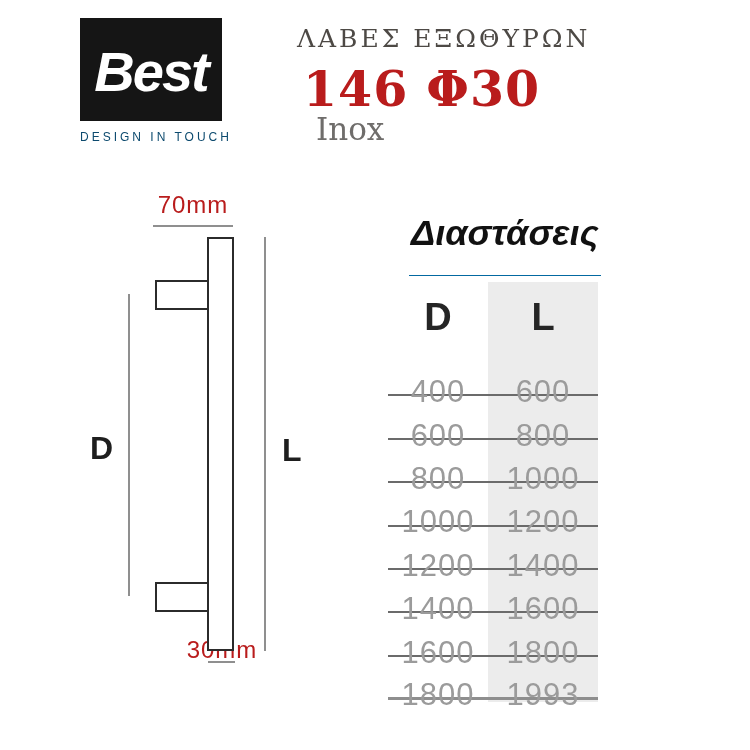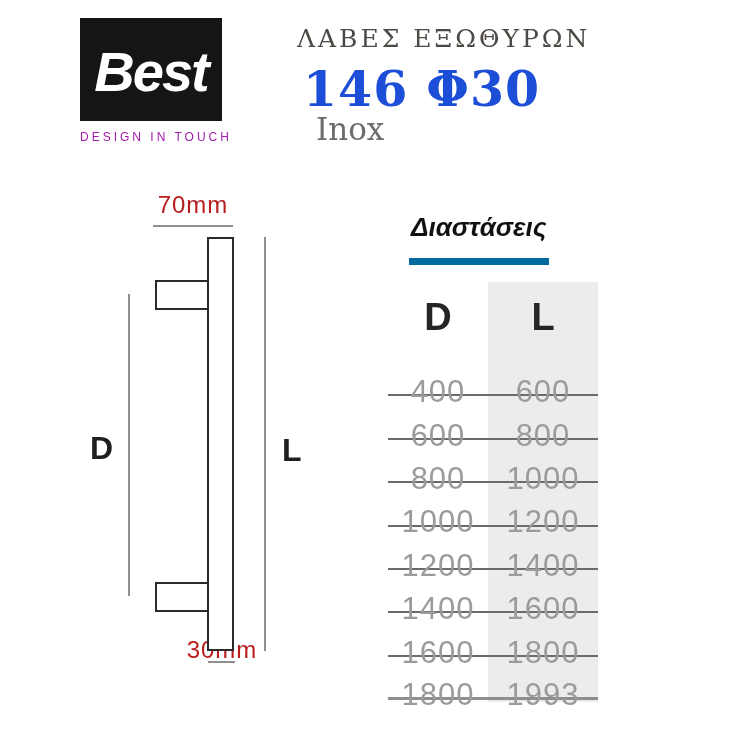--- a/index.html
+++ b/index.html
@@ -30,40 +30,40 @@
     letter-spacing: -2px;
     padding-top: 4px;
   }
   .tagline {
     position: absolute;
     left: 80px; top: 130px;
     width: 142px;
     font-size: 12px;
     font-weight: 500;
     letter-spacing: 3px;
-    color: #a21caf;
+    color: #0c4a6e;
     white-space: nowrap;
   }
   
   .category {
     position: absolute;
     left: 297px; top: 24px;
     font-family: "DejaVu Serif", serif;
     font-size: 25px;
     letter-spacing: 3px;
     color: #4d4945;
   }
   .model {
     position: absolute;
     left: 303px; top: 60px;
     font-family: "DejaVu Serif", serif;
     font-size: 49px;
     font-weight: 700;
     letter-spacing: 1px;
-    color: #1d4ed8;
+    color: #b91c1c;
   }
   .material {
     position: absolute;
     left: 316px; top: 111px;
     font-family: "DejaVu Serif", serif;
     font-size: 31px;
     color: #6f6d6b;
   }
   
   .dim-label {
@@ -112,26 +112,26 @@
     font-size: 32px;
     font-weight: 700;
     color: #1e1e1e;
   }
   .d-label { left: 90px; top: 430px; }
   .l-label { left: 282px; top: 432px; }
   
   .dims-title {
     position: absolute;
     left: 409px; top: 212px;
-    font-size: 26px;
+    font-size: 36px;
     font-weight: 700;
     font-style: italic;
     color: #111111;
-    border-bottom: 7px solid #0369a1;
-    padding: 0 2px 15px 2px;
+    border-bottom: 1px solid #0369a1;
+    padding: 0 2px 21px 2px;
     letter-spacing: 0px;
   }
   .dims-table {
     position: absolute;
     left: 388px; top: 282px;
     width: 210px;
   }
   .col-highlight {
     position: absolute;
     left: 100px; top: 0;

